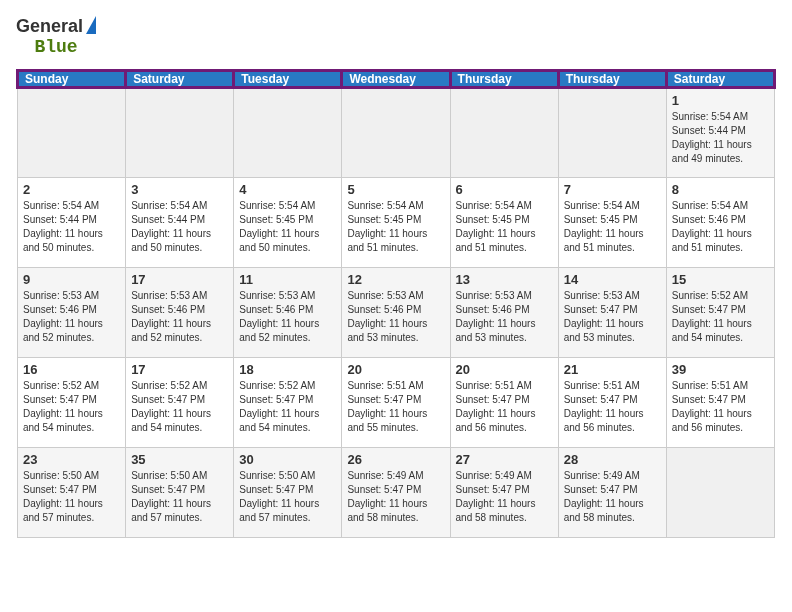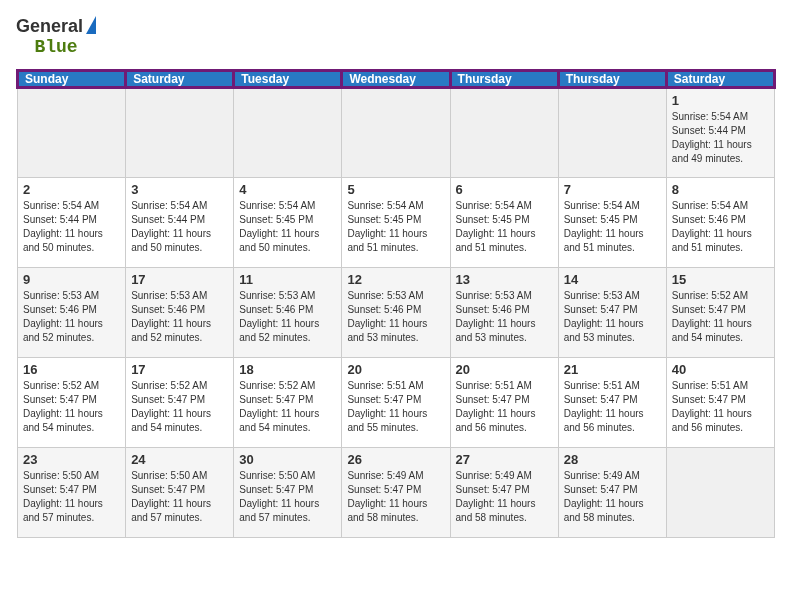--- a/index.html
+++ b/index.html
@@ -271,37 +271,37 @@
 and 56 minutes.</div>
         </td>
         <td>
           <span class="day-num">21</span>
           <div class="day-info" style="white-space: pre-line;">Sunrise: 5:51 AM
 Sunset: 5:47 PM
 Daylight: 11 hours
 and 56 minutes.</div>
         </td>
         <td>
-          <span class="day-num">40</span>
+          <span class="day-num">39</span>
           <div class="day-info" style="white-space: pre-line;">Sunrise: 5:51 AM
 Sunset: 5:47 PM
 Daylight: 11 hours
 and 56 minutes.</div>
         </td>
       </tr>
       <tr>
         <td>
           <span class="day-num">23</span>
           <div class="day-info" style="white-space: pre-line;">Sunrise: 5:50 AM
 Sunset: 5:47 PM
 Daylight: 11 hours
 and 57 minutes.</div>
         </td>
         <td>
-          <span class="day-num">24</span>
+          <span class="day-num">35</span>
           <div class="day-info" style="white-space: pre-line;">Sunrise: 5:50 AM
 Sunset: 5:47 PM
 Daylight: 11 hours
 and 57 minutes.</div>
         </td>
         <td>
           <span class="day-num">30</span>
           <div class="day-info" style="white-space: pre-line;">Sunrise: 5:50 AM
 Sunset: 5:47 PM
 Daylight: 11 hours

